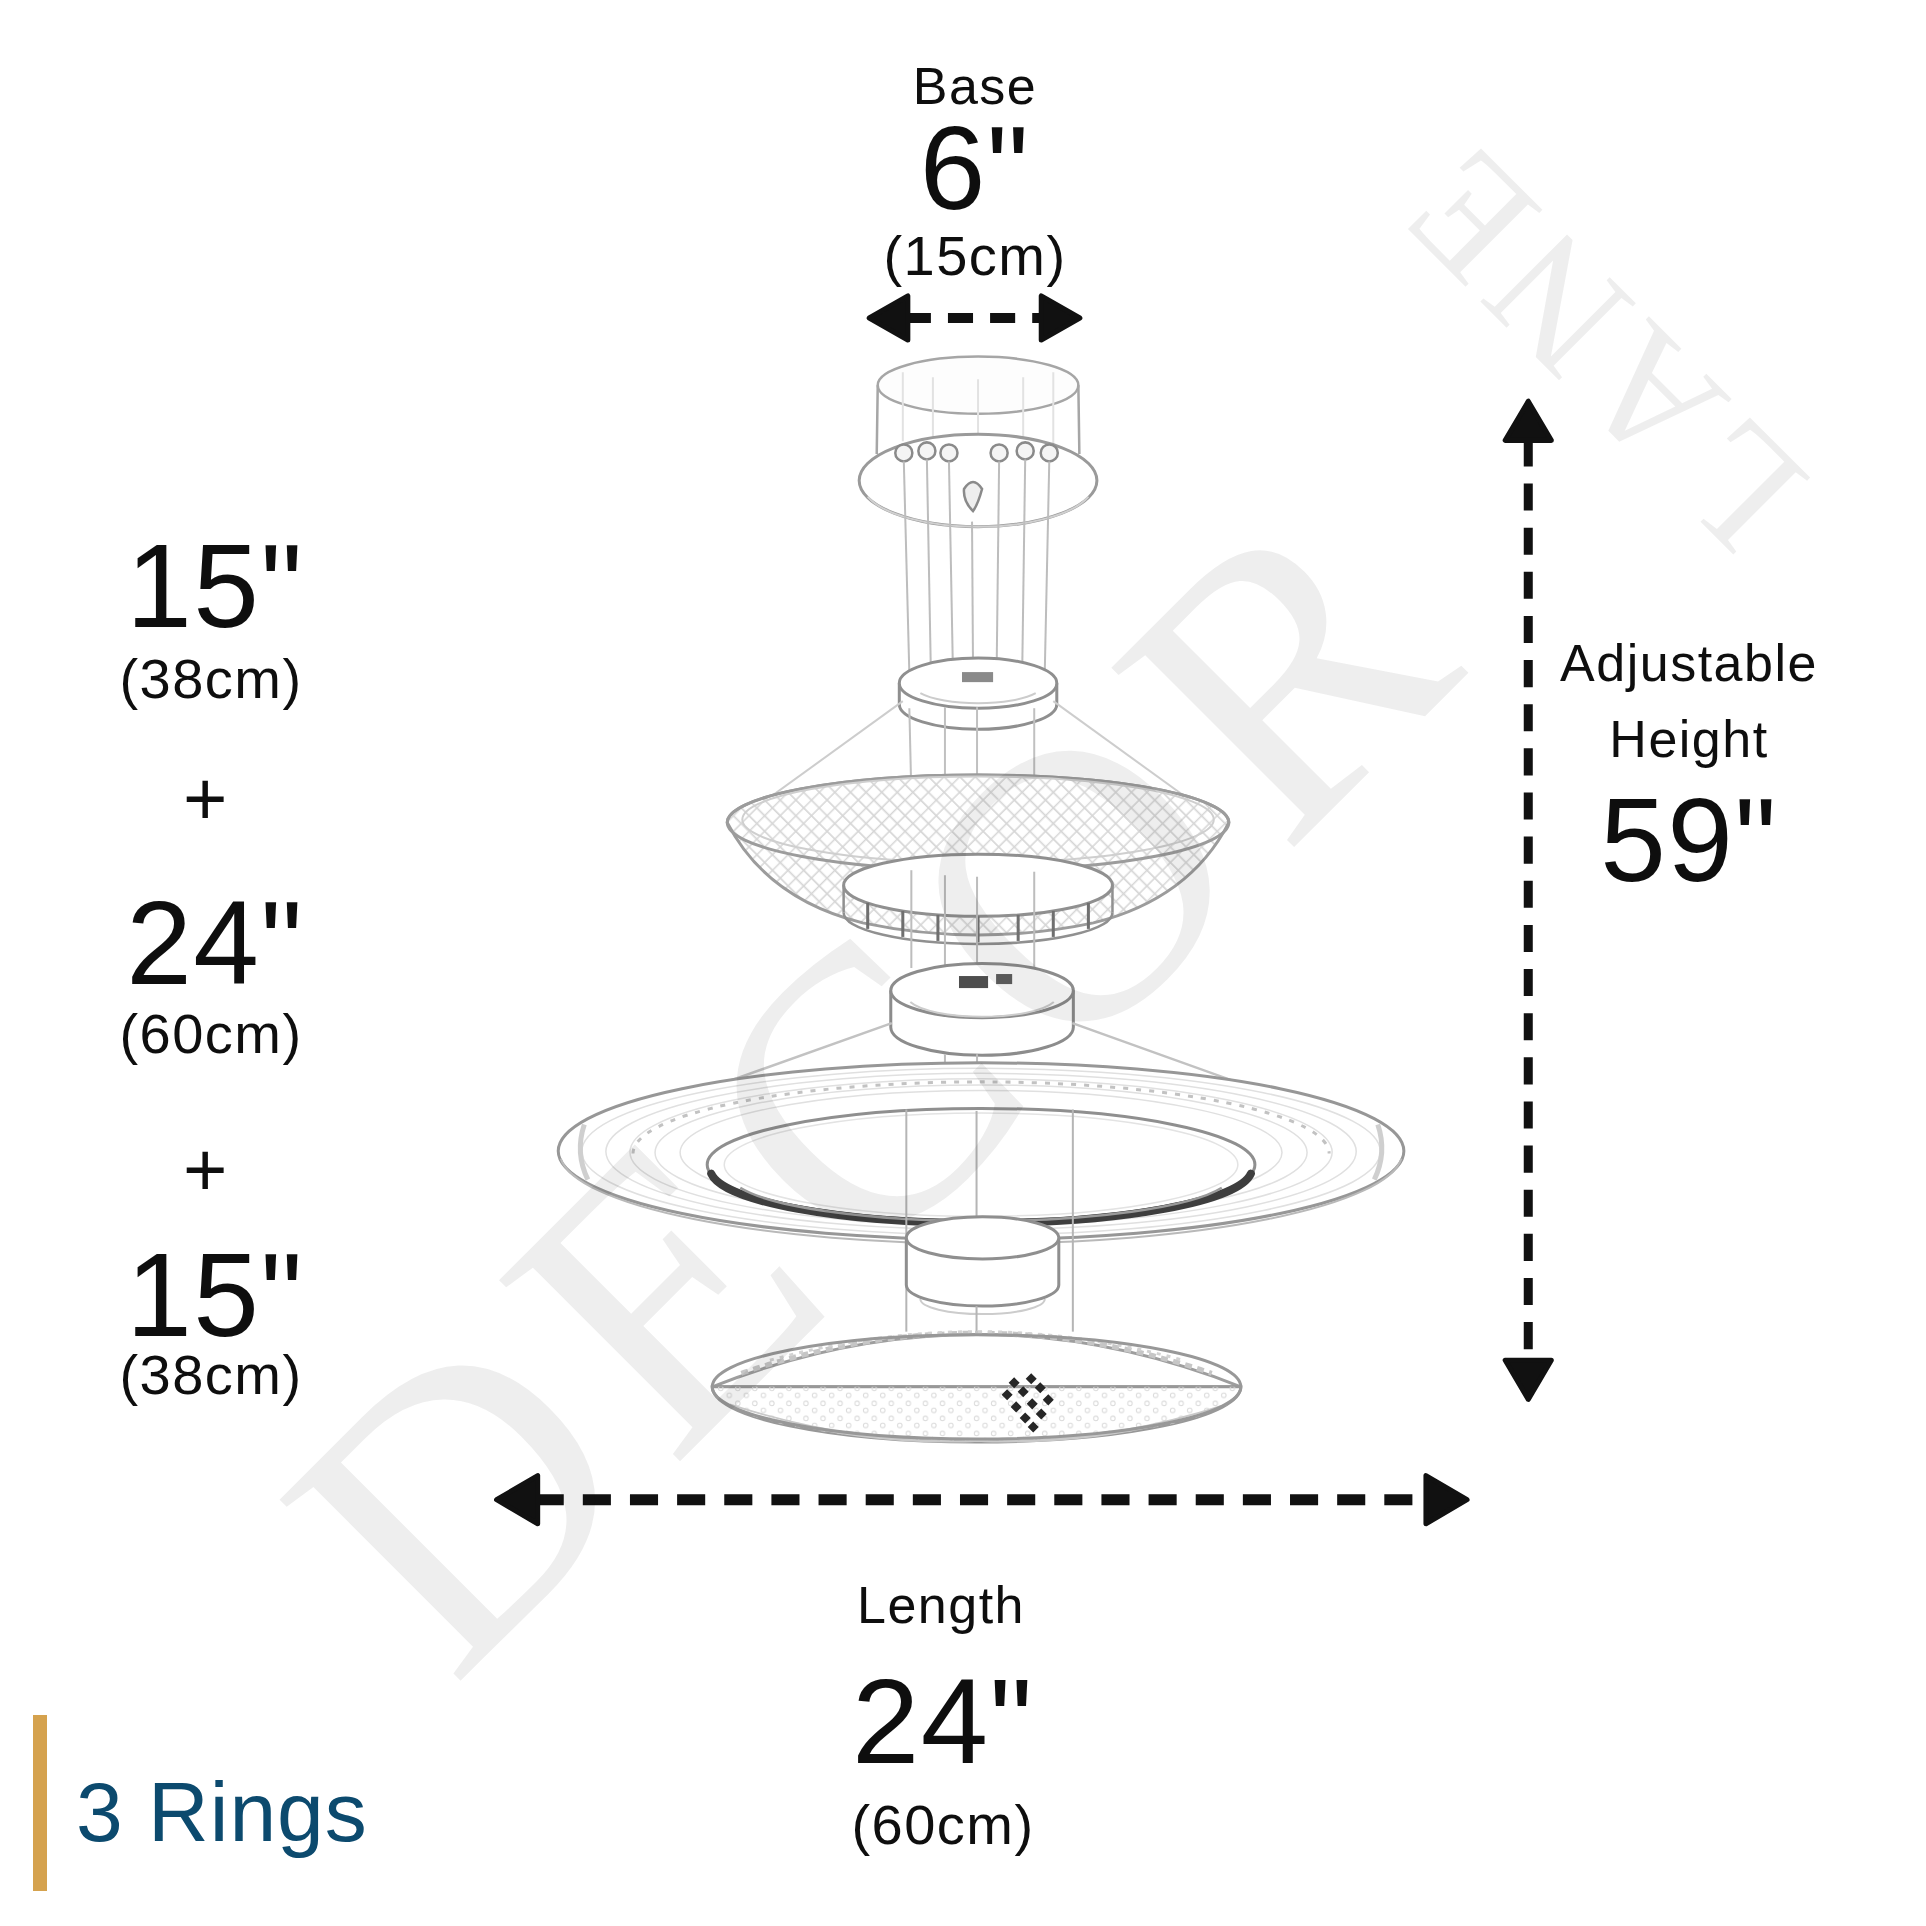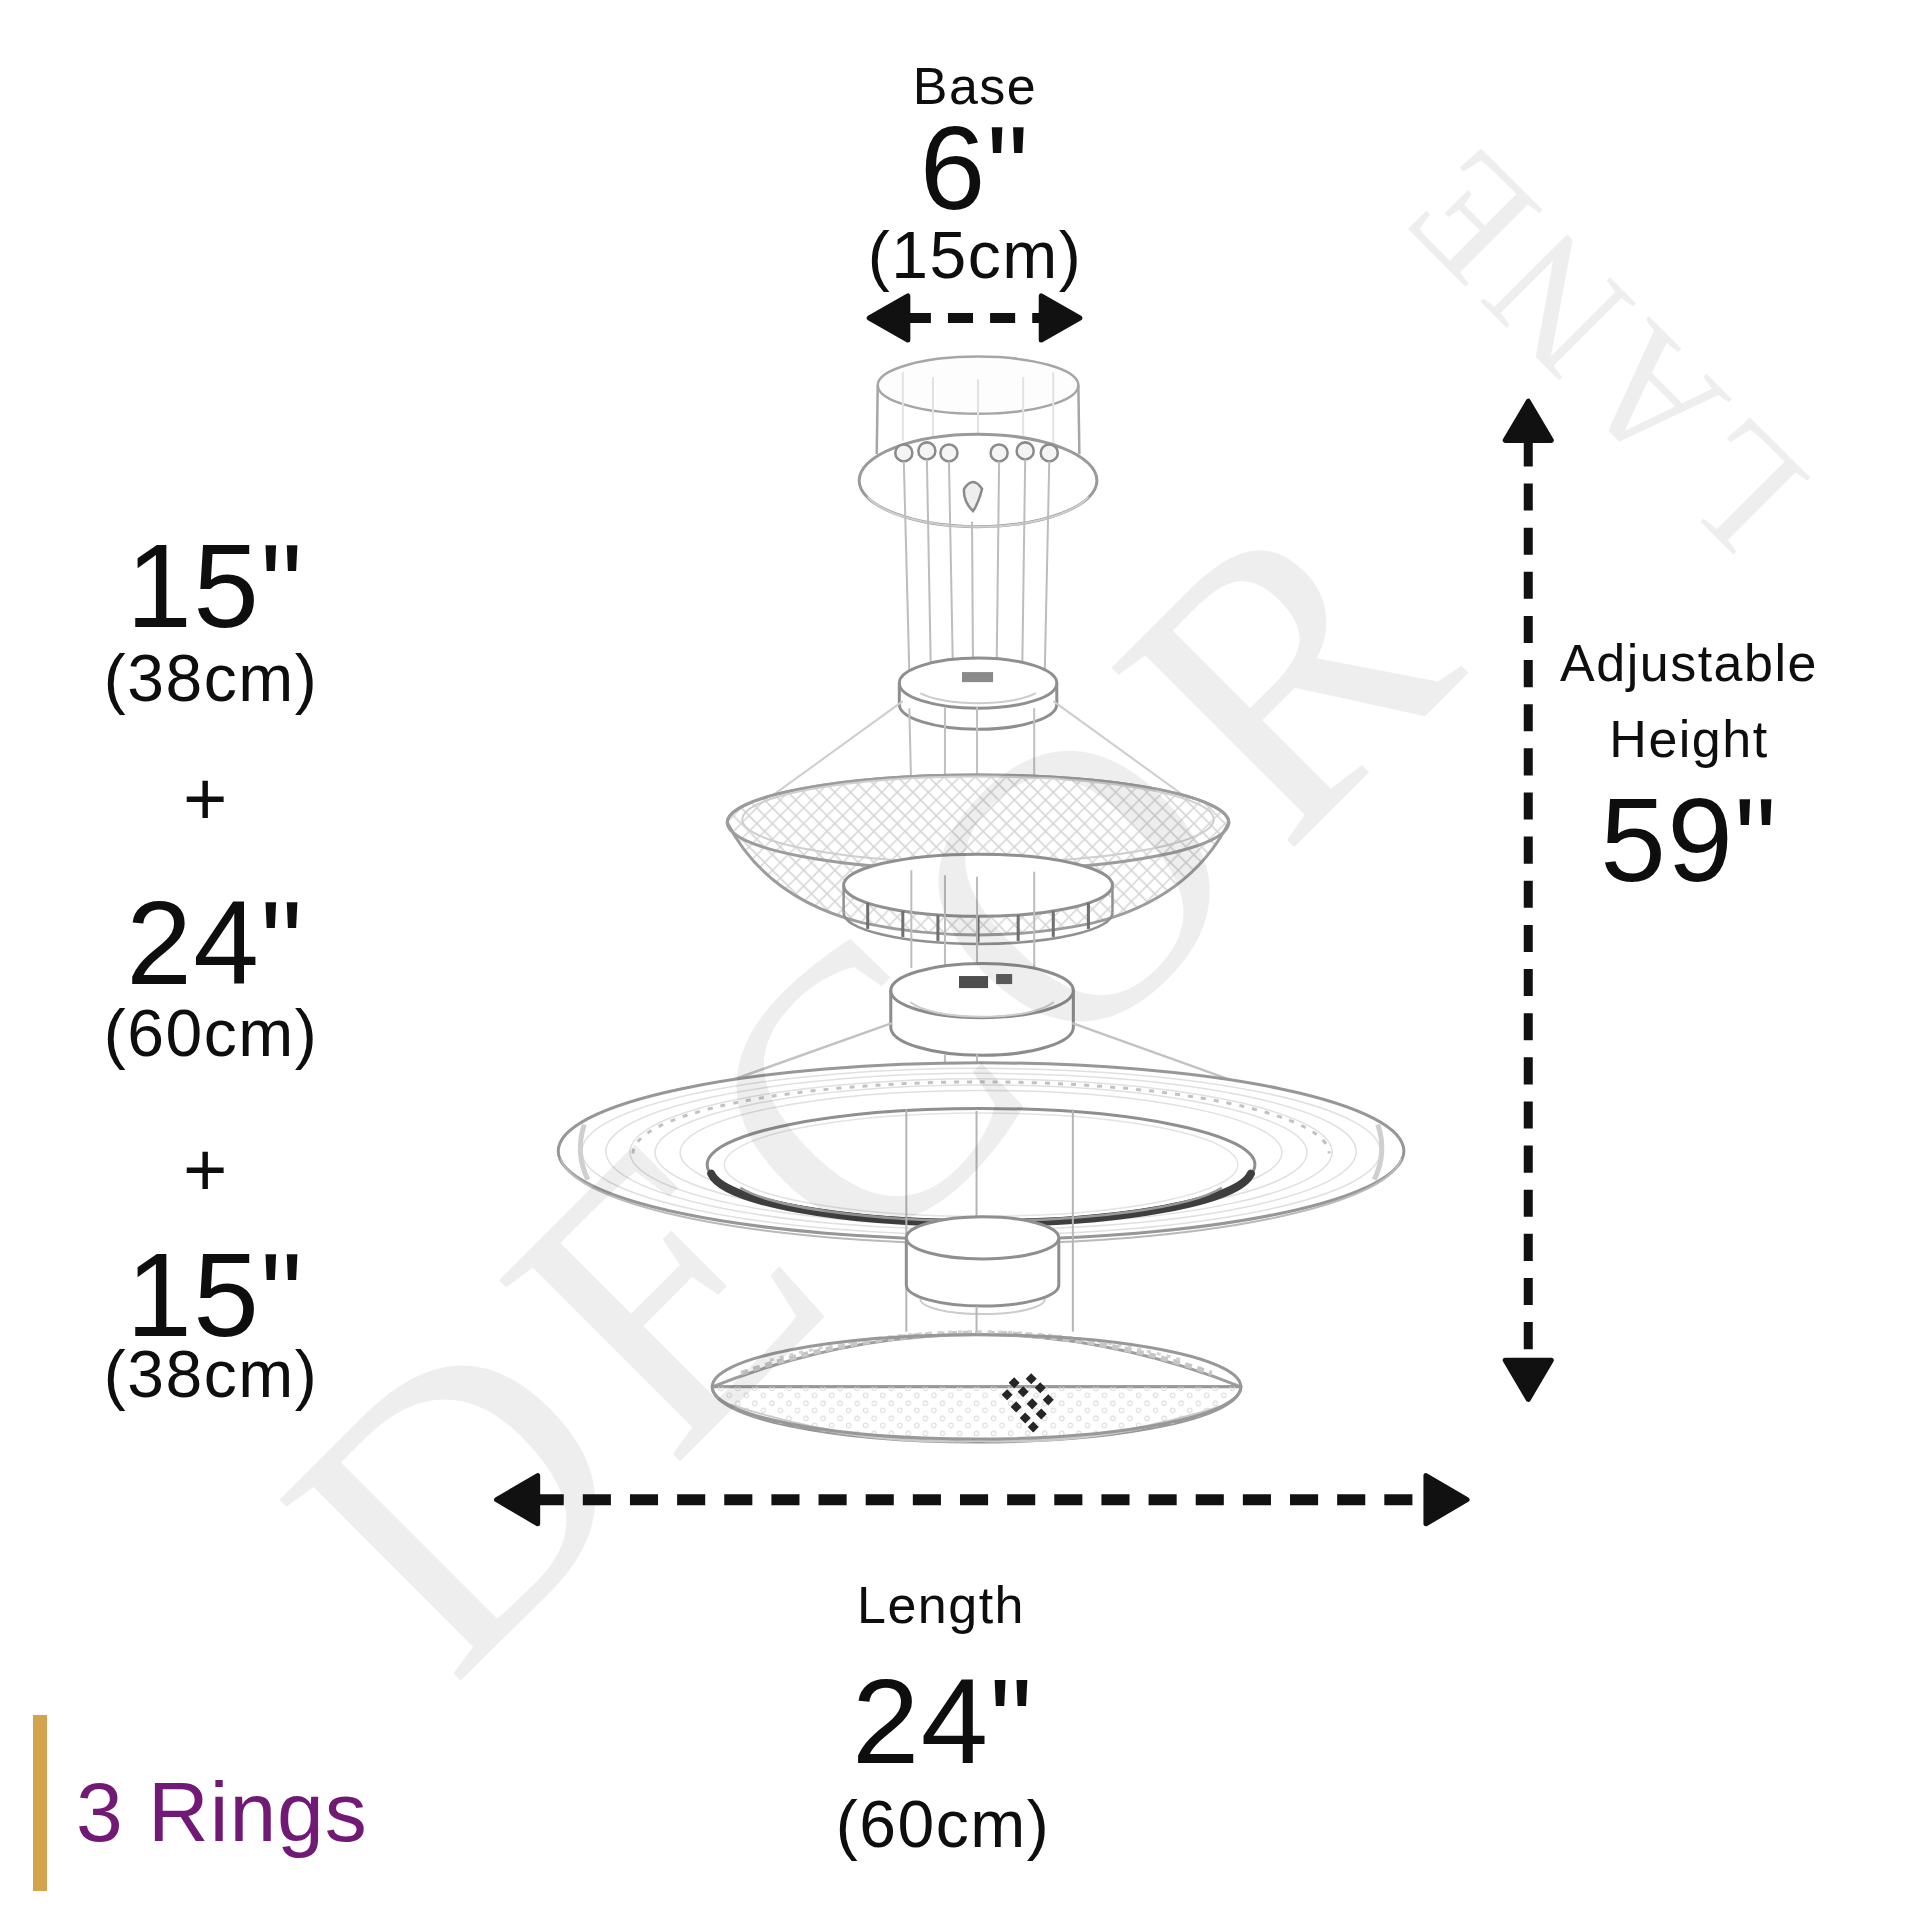--- a/index.html
+++ b/index.html
@@ -17,28 +17,28 @@
             transform:translate(-50%,-50%) rotate(-45deg);}
   .wm-lane{left:1600px;top:346px;font-size:166px;letter-spacing:12.5px;
            transform:translate(-50%,-50%) rotate(225deg);}
 
   
   .ann{position:absolute;transform:translate(-50%,-50%);white-space:nowrap;
        z-index:3;letter-spacing:1.5px;color:#0e0e0e;}
   .lbl{font-size:52px;}
   .num{font-size:118px;}
   .num-length{font-size:121px;}
-  .cm{font-size:66px;}
+  .cm{font-size:56px;}
   .plus{font-size:76px;}
 
   
   .variant-bar{position:absolute;left:33px;top:1715px;width:14px;height:176px;
                background:#D5A24E;z-index:3;}
   .variant-label{position:absolute;left:76px;top:1812px;transform:translateY(-50%);
-                 font-size:84px;letter-spacing:1px;color:#701a75;z-index:3;white-space:nowrap;}
+                 font-size:84px;letter-spacing:1px;color:#0c4a6e;z-index:3;white-space:nowrap;}
 </style>
 </head>
 <body>
 
 <div class="canvas">
 
   <svg class="sketch" width="1926" height="1926" viewBox="0 0 3840 3840">
     <defs>
       <pattern id="lat" width="44" height="44" patternUnits="userSpaceOnUse" patternTransform="rotate(45 0 0)">
         <path d="M0 6 H44 M0 28 H44 M6 0 V44 M28 0 V44" stroke="#d6d6d6" stroke-width="3" fill="none"></path>

